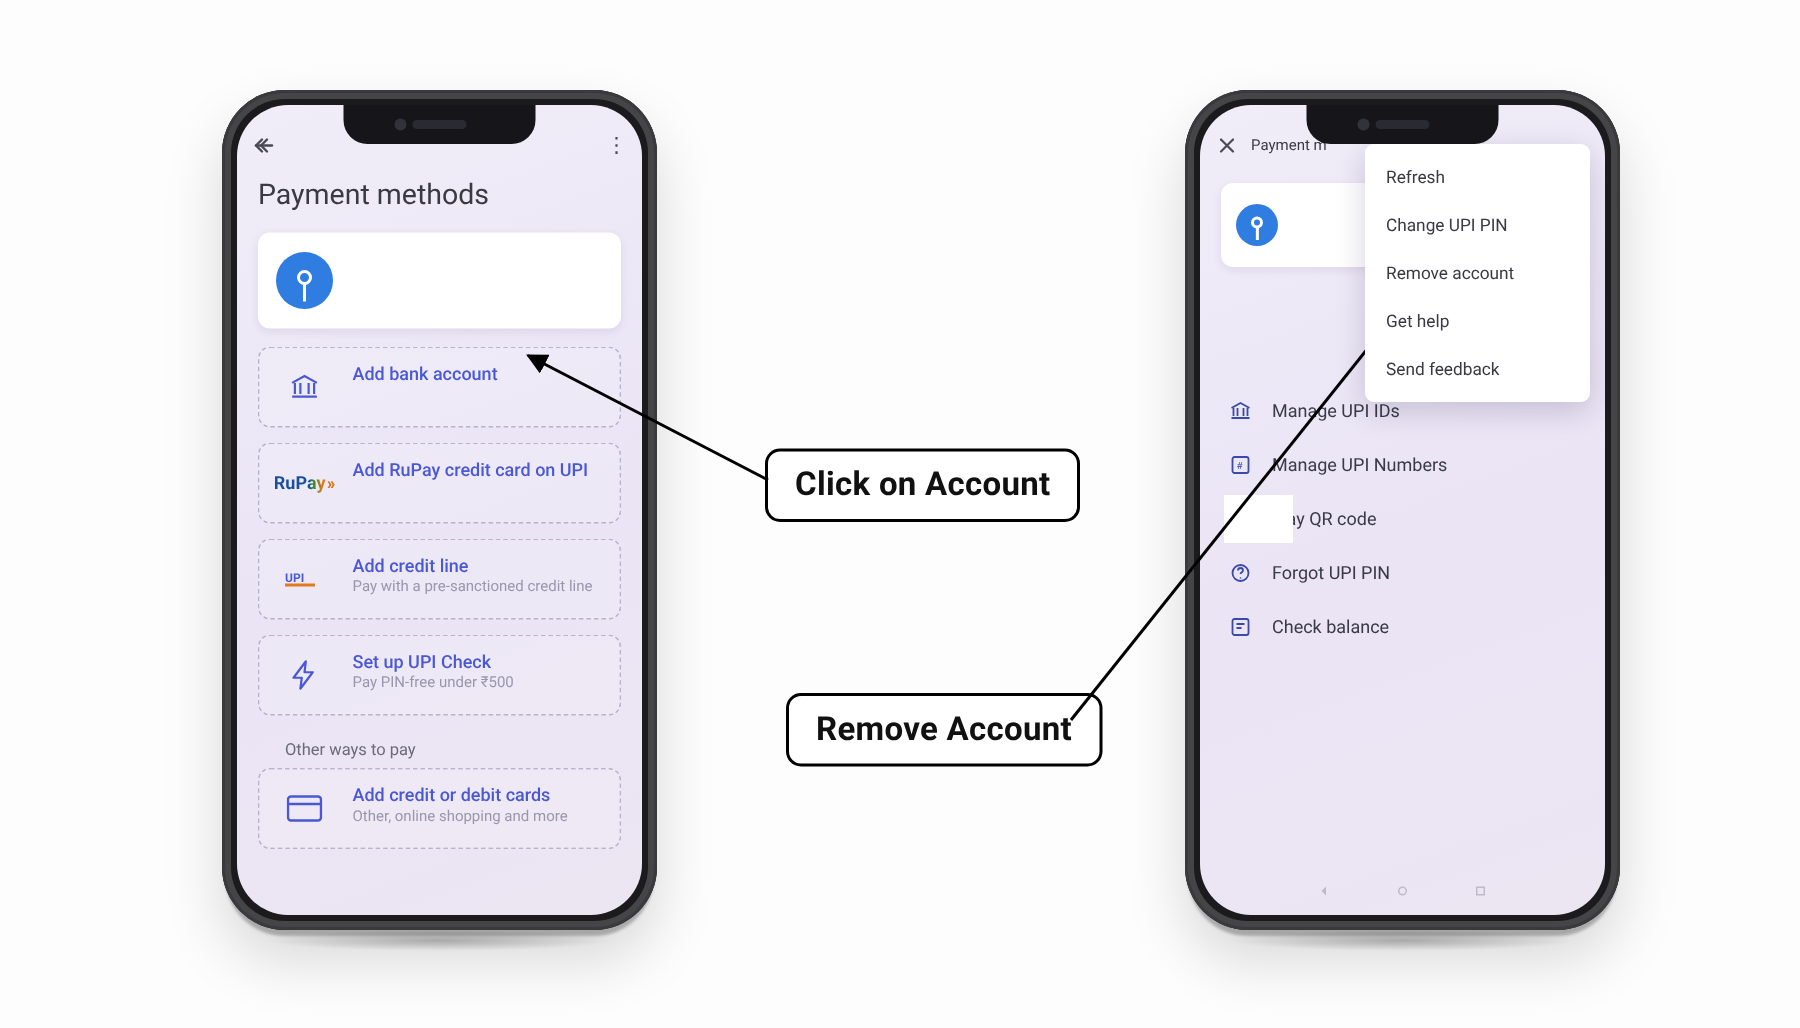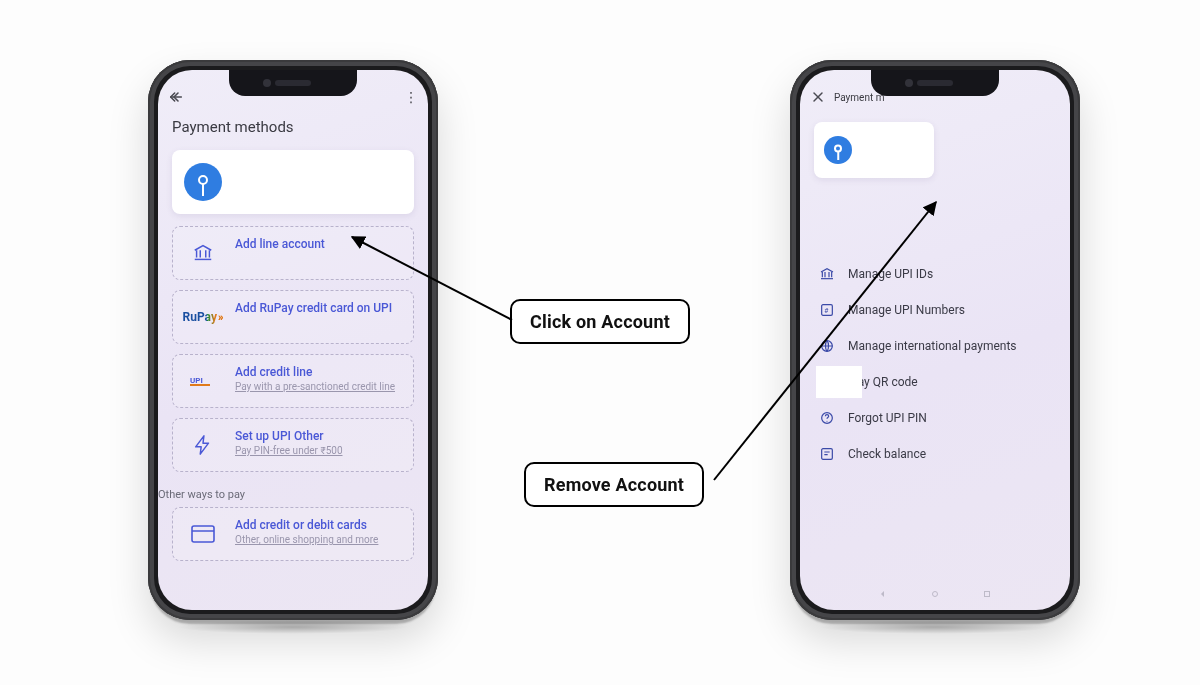--- a/index.html
+++ b/index.html
@@ -62,21 +62,21 @@
 
   .appbar {
     display:flex; align-items:center; height:30px; padding: 0 10px; gap:8px;
   }
   .appbar .title { font-size: 10px; color:#3b3b42; }
   .appbar .fill { flex:1; }
   .back-arrow, .x-close, .dots { color:#4a4a52; }
   .back-arrow svg, .x-close svg { width:16px; height:16px; display:block; }
   .dots { width:14px; text-align:center; font-size:14px; line-height:1; }
 
-  .section-head { font-size:15px; color:#3a3a42; padding: 6px 14px 10px; }
+  .section-head { font-size:19px; color:#3a3a42; padding: 6px 14px 10px; }
   .section-sub  { font-size:11px; color:#6b6b78; padding: 0 16px 8px; }
 
   
   .bank-card {
     margin: 4px 14px 12px;
     background:#fff;
     border-radius:8px;
     height:64px;
     display:flex; align-items:center; padding:0 12px;
     box-shadow: 0 2px 6px rgba(80,60,120,.10);
@@ -109,30 +109,30 @@
     padding: 10px 10px;
     gap:12px;
     background: rgba(255,255,255,.15);
   }
   .dashed-row .ic {
     width:40px; height:32px; display:flex; align-items:center; justify-content:center;
     flex-shrink:0;
   }
   .dashed-row .txts { display:flex; flex-direction:column; gap:2px; }
   .dashed-row .lbl { font-size:12px; color:#4a58d6; font-weight:500; }
-  .dashed-row .sub { font-size:10px; color:#9a96ad; line-height:1.2;text-decoration:underline; }
+  .dashed-row .sub { font-size:10px; color:#9a96ad; line-height:1.2; }
 
   .rupay {
     font-size:12px; font-weight:700;
     background:linear-gradient(90deg,#1a4fa0 0%, #1a4fa0 60%, #0a8a3a 60%, #e07a1a 80%);
     -webkit-background-clip:text; background-clip:text; color:transparent;
   }
   .rupay::after { content:"»"; color:#e07a1a; -webkit-text-fill-color:#e07a1a; margin-left:1px; font-size:11px; }
 
-  .section-sub2 { font-size:11px; color:#6b6b78; padding: 6px 0 6px; }
+  .section-sub2 { font-size:11px; color:#6b6b78; padding: 6px 32px 6px; }
 
   
   .dropdown {
     position:absolute;
     top:26px; right:10px;
     width:150px;
     background:#fff;
     border-radius:6px;
     box-shadow: 0 6px 20px rgba(30,10,60,.18);
     padding: 6px 0;
@@ -167,21 +167,21 @@
   .navpill span { width:16px; height:16px; display:inline-flex; align-items:center; justify-content:center; color:#6a6a7a; }
 
   
   .callout {
     position:absolute;
     background:#fff;
     border:2.5px solid #000;
     border-radius:10px;
     padding: 10px 18px;
     font-weight:700;
-    font-size:18px;
+    font-size:22px;
     color:#111;
     letter-spacing:.2px;
   }
 
   
   svg.arrows {
     position:absolute; inset:0; width:1200px; height:685px;
     pointer-events:none;
   }
 
@@ -223,21 +223,21 @@
 
         <div class="dashed-row">
           <span class="ic">
             <svg width="22" height="22" viewBox="0 0 24 24" fill="none" stroke="#4a58d6" stroke-width="1.6">
                 <path d="M3 9l9-5 9 5"></path>
                 <path d="M5 9v8M9 9v8M15 9v8M19 9v8"></path>
                 <path d="M3 19h18"></path>
               </svg>
           </span>
           <span class="txts">
-              <span class="lbl">Add line account</span>
+              <span class="lbl">Add bank account</span>
             </span>
         </div>
 
         <div class="dashed-row">
           <span class="ic">
               <span class="rupay">RuPay</span>
             </span>
           <span class="txts">
               <span class="lbl">Add RuPay credit card on UPI</span>
             </span>
@@ -256,21 +256,21 @@
           </span>
         </div>
 
         <div class="dashed-row">
           <span class="ic">
             <svg width="22" height="22" viewBox="0 0 24 24" fill="none" stroke="#4a58d6" stroke-width="1.6" stroke-linejoin="round">
                 <path d="M13 2 4 14h6l-1 8 9-12h-6z"></path>
               </svg>
           </span>
           <span class="txts">
-            <span class="lbl">Set up UPI Other</span>
+            <span class="lbl">Set up UPI Check</span>
             <span class="sub">Pay PIN-free under ₹500</span>
           </span>
         </div>
 
         <div class="section-sub2">Other ways to pay</div>
 
         <div class="dashed-row">
           <span class="ic">
             <svg width="24" height="18" viewBox="0 0 24 18" fill="none" stroke="#4a58d6" stroke-width="1.6">
                 <rect x="1" y="1" width="22" height="16" rx="2"></rect>
@@ -299,49 +299,47 @@
                 <line x1="18" y1="6" x2="6" y2="18"></line>
               </svg>
           </span>
           <span class="title">Payment m</span>
         </div>
 
         <div class="acct-strip">
           <span class="sbi-logo sm"></span>
         </div>
 
+        <div class="dropdown">
+          <div class="mi">Refresh</div>
+          <div class="mi">Change UPI PIN</div>
+          <div class="mi">Remove account</div>
+          <div class="mi">Get help</div>
+          <div class="mi">Send feedback</div>
+        </div>
 
         <div class="opts">
           <div class="opt-row">
             <span class="oic">
                 <svg width="16" height="16" viewBox="0 0 24 24" fill="none" stroke="currentColor" stroke-width="1.8">
                   <path d="M3 9l9-5 9 5"></path>
                   <path d="M5 9v8M9 9v8M15 9v8M19 9v8"></path>
                   <path d="M3 19h18"></path>
                 </svg>
               </span>
             <span>Manage UPI IDs</span>
           </div>
           <div class="opt-row">
             <span class="oic">
                 <svg width="16" height="16" viewBox="0 0 24 24" fill="none" stroke="currentColor" stroke-width="1.8">
                   <rect x="4" y="4" width="16" height="16" rx="2"></rect>
                   <text x="8" y="16" font-size="10" fill="currentColor" stroke="none">#</text>
                 </svg>
               </span>
             <span>Manage UPI Numbers</span>
-          </div>
-          <div class="opt-row">
-            <span class="oic">
-                <svg width="16" height="16" viewBox="0 0 24 24" fill="none" stroke="currentColor" stroke-width="1.8">
-                  <circle cx="12" cy="12" r="8"></circle>
-                  <path d="M4 12h16M12 4c3 3 3 13 0 16M12 4c-3 3-3 13 0 16"></path>
-                </svg>
-              </span>
-            <span>Manage international payments</span>
           </div>
           <div class="opt-row rel">
             <span class="qr-mask"></span>
             <span class="oic"></span>
             <span>play QR code</span>
           </div>
           <div class="opt-row">
             <span class="oic">
                 <svg width="16" height="16" viewBox="0 0 24 24" fill="none" stroke="currentColor" stroke-width="1.8">
                   <circle cx="12" cy="12" r="8"></circle>

